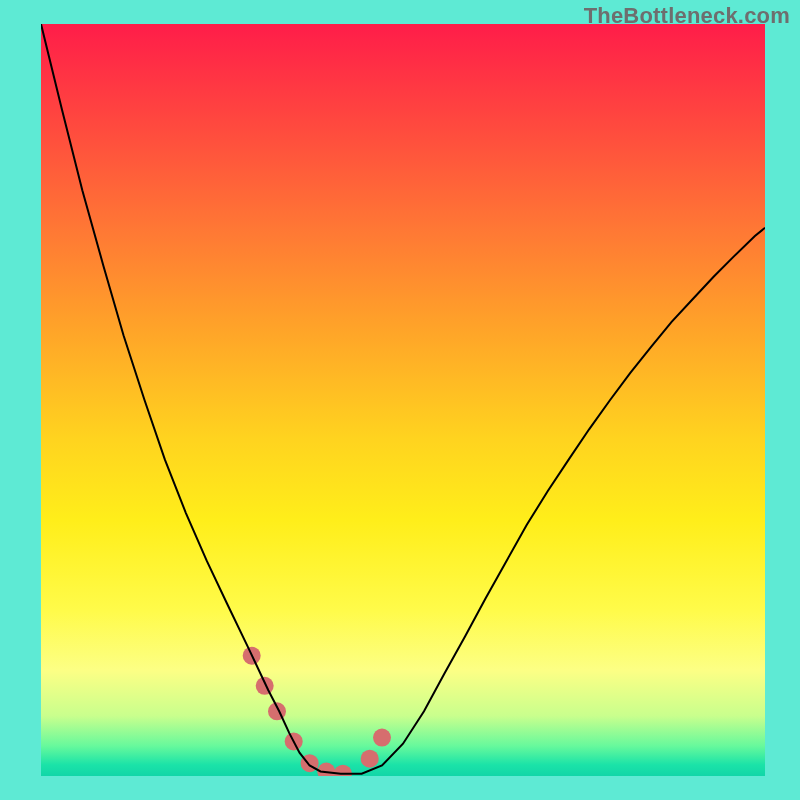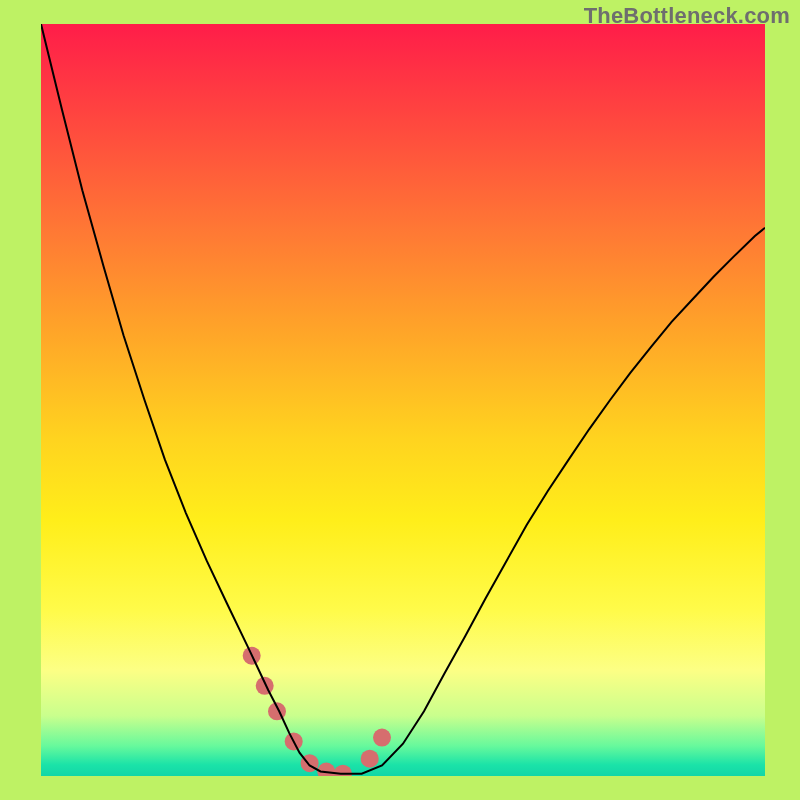--- a/index.html
+++ b/index.html
@@ -7,21 +7,21 @@
     padding: 0;
     width: 800px;
     height: 800px;
     background: #000;
     overflow: hidden;
   }
   .stage {
     position: relative;
     width: 800px;
     height: 800px;
-    background: #bef264;
+    background: #5eead4;
   }
   .plot {
     position: absolute;
     left: 41px;
     top: 24px;
     width: 724px;
     height: 752px;
     background: linear-gradient(
       to bottom,
       #ff1d49 0%,

